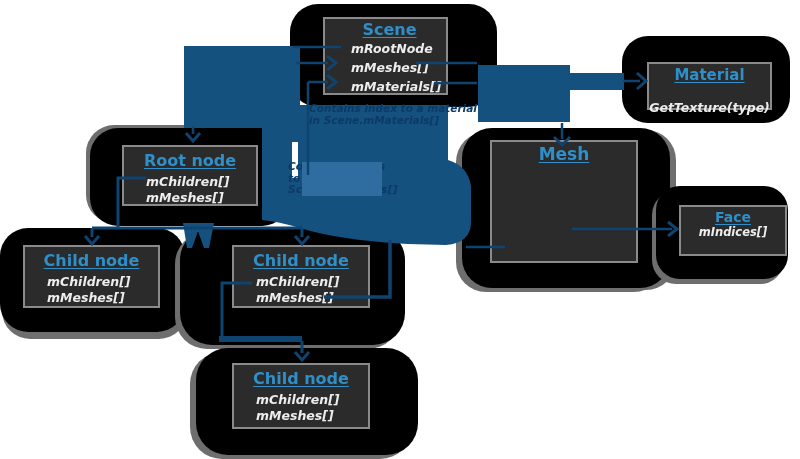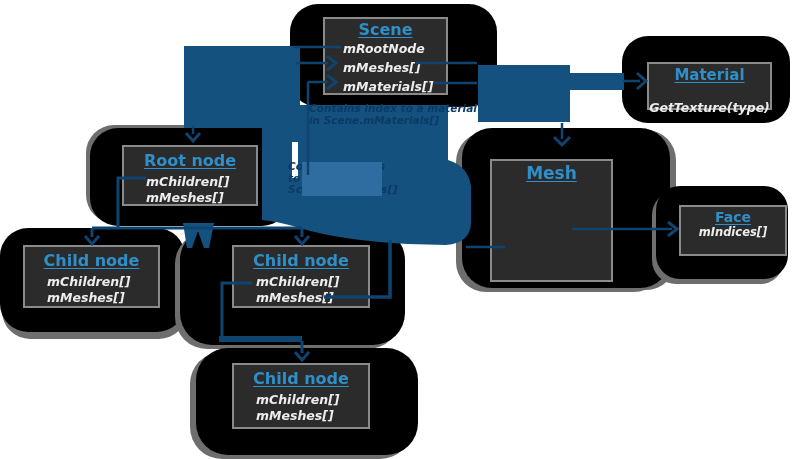--- a/index.html
+++ b/index.html
@@ -76,21 +76,21 @@
     <div>Contains index to a material</div>
     <div>in Scene.mMaterials[]</div>
   </div>
   <div class="ann" style="left:288px;top:161px;">
     <div>Contains indices</div>
     <div>to meshes in</div>
     <div class="wide">Scene.mMeshes[]</div>
   </div>
   <div id="ghost-rect" style="left:302px;top:162px;width:80px;height:34px;"></div>
 
-  <div class="node" id="scene-box" style="left:323px;top:17px;width:125px;height:78px;">
+  <div class="node" id="scene-box" style="left:323px;top:17px;width:125px;height:78px;padding-left:8px;">
     <div class="ntitle">Scene</div>
     <div class="nfields">
       <div class="nfield">mRootNode</div>
       <div class="nfield">mMeshes[]</div>
       <div class="nfield">mMaterials[]</div>
     </div>
   </div>
 
   <div class="node treebox" id="root-node-box" style="left:122px;top:145px;width:136px;height:61px;">
     <div class="ntitle">Root node</div>
@@ -117,21 +117,21 @@
   </div>
 
   <div class="node treebox" id="child3-box" style="left:232px;top:363px;width:138px;height:66px;">
     <div class="ntitle">Child node</div>
     <div class="nfields">
       <div class="nfield">mChildren[]</div>
       <div class="nfield">mMeshes[]</div>
     </div>
   </div>
 
-  <div class="node" id="mesh-box" style="left:490px;top:159px;width:123px;height:123px;">
+  <div class="node" id="mesh-box" style="left:490px;top:140px;width:148px;height:123px;">
     <div class="ntitle">Mesh</div>
   </div>
 
   <div class="node" id="face-box" style="left:679px;top:205px;width:108px;height:51px;">
     <div class="ntitle">Face</div>
     <div class="nfields">
       <div class="nfield">mIndices[]</div>
     </div>
   </div>
 

